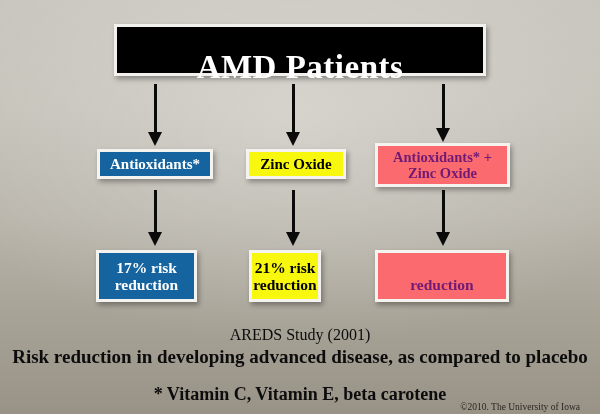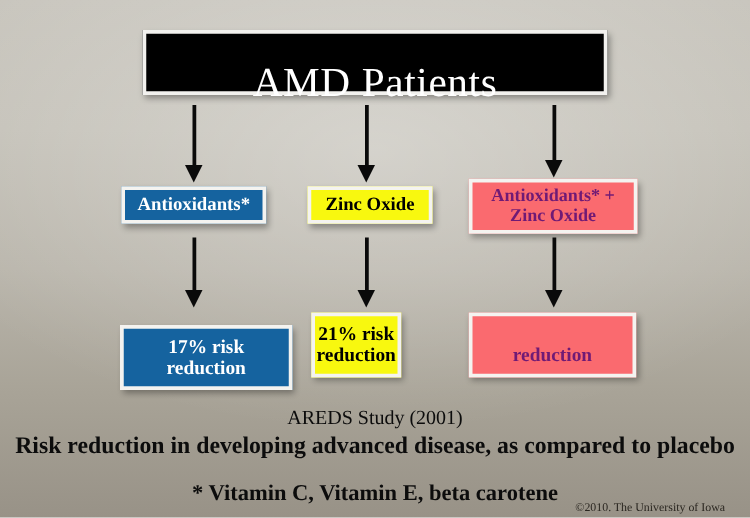--- a/index.html
+++ b/index.html
@@ -33,21 +33,21 @@
     border: 3px solid #f2f1ee;
     box-sizing: border-box;
     box-shadow: 2px 3px 5px rgba(0,0,0,0.35);
     display: flex;
     align-items: center;
     justify-content: center;
   }
   #title-text {
     color: #ffffff;
     font-size: 33px;
-    font-weight: normal;
+    font-weight: bold;
     letter-spacing: 0.5px;
     line-height: 1;
     white-space: nowrap;
     margin-top: 35px;
   }
 
   
   .node {
     position: absolute;
     box-sizing: border-box;
@@ -65,21 +65,21 @@
   .node.pink   { background: #fa6a6f; color: #701a75; }
 
   
   .treat { height: 30px; font-size: 15px; }
   #node-antiox { left: 97px;  top: 149px; width: 116px; }
   #node-zinc   { left: 246px; top: 149px; width: 100px; }
   #node-combo  { left: 375px; top: 143px; width: 135px; height: 44px; font-size: 14.5px; }
 
   
   .outcome { height: 52px; font-size: 15.5px; }
-  #node-r17 { left: 96px;  top: 260px; width: 138px; }
+  #node-r17 { left: 96px;  top: 250px; width: 101px; }
   #node-r21 { left: 249px; top: 250px; width: 72px;  }
   #node-r25 { left: 375px; top: 250px; width: 134px; }
 
   
   .arrow {
     position: absolute;
     width: 14px;
   }
   .arrow .shaft {
     position: absolute;

